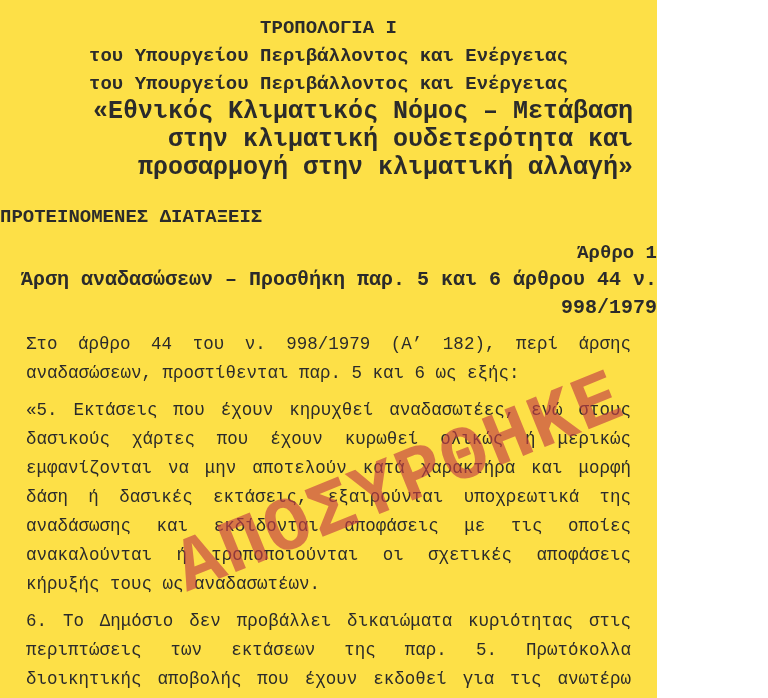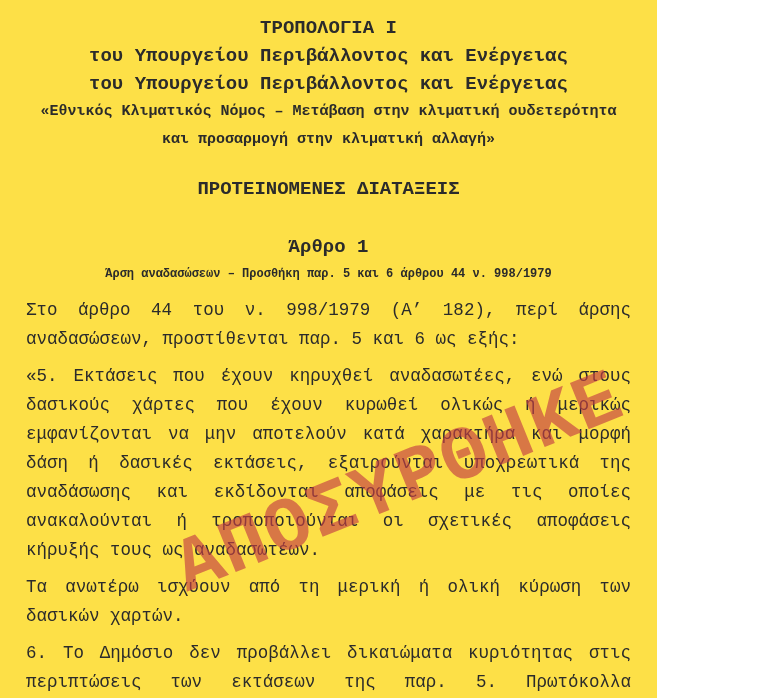--- a/index.html
+++ b/index.html
@@ -19,42 +19,42 @@
   .header {
     padding-top: 14px;
     text-align: center;
     font-weight: bold;
   }
   .h-line {
     font-size: 19px;
     line-height: 28px;
   }
   .law-title {
-    font-size: 15px;
+    font-size: 25px;
     line-height: 28px;
     padding: 0 24px;
+    text-align: right;
   }
   .section-heading {
     margin-top: 23px;
-    text-align: center;
     font-weight: bold;
     font-size: 19px;
     line-height: 24px;
   }
   .article-block {
-    margin-top: 33px;
-    text-align: center;
+    margin-top: 11px;
+    text-align: right;
     font-weight: bold;
   }
   .article-number {
     font-size: 19px;
     line-height: 26px;
   }
   .article-title {
-    font-size: 12px;
+    font-size: 20px;
     line-height: 28px;
   }
   .body-text {
     margin-top: 4px;
     padding: 0 18px;
     font-size: 17.5px;
     line-height: 29px;
     text-align: justify;
   }
   .body-text p {
@@ -90,19 +90,18 @@
   <div class="section-heading">ΠΡΟΤΕΙΝΟΜΕΝΕΣ ΔΙΑΤΑΞΕΙΣ</div>
 
   <div class="article-block">
     <div class="article-number">Άρθρο 1</div>
     <div class="article-title">Άρση αναδασώσεων – Προσθήκη παρ. 5 και 6 άρθρου 44 ν. 998/1979</div>
   </div>
 
   <div class="body-text">
     <p>Στο άρθρο 44 του ν. 998/1979 (Α’ 182), περί άρσης αναδασώσεων, προστίθενται παρ. 5 και 6 ως εξής:</p>
     <p>«5. Εκτάσεις που έχουν κηρυχθεί αναδασωτέες, ενώ στους δασικούς χάρτες που έχουν κυρωθεί ολικώς ή μερικώς εμφανίζονται να μην αποτελούν κατά χαρακτήρα και μορφή δάση ή δασικές εκτάσεις, εξαιρούνται υποχρεωτικά της αναδάσωσης και εκδίδονται αποφάσεις με τις οποίες ανακαλούνται ή τροποποιούνται οι σχετικές αποφάσεις κήρυξής τους ως αναδασωτέων.</p>
-    <p>Τα ανωτέρω ισχύουν από τη μερική ή ολική κύρωση των δασικών χαρτών.</p>
     <p>6. Το Δημόσιο δεν προβάλλει δικαιώματα κυριότητας στις περιπτώσεις των εκτάσεων της παρ. 5. Πρωτόκολλα διοικητικής αποβολής που έχουν εκδοθεί για τις ανωτέρω εκτάσεις ανακαλούνται ακόμη και αν για αυτά εκδόθηκαν τελεσίδικες δικαστικές αποφάσεις.».»</p>
   </div>
 
   <div class="stamp" style="color: rgba(198, 63, 68, 0.66);">ΑΠΟΣΥΡΘΗΚΕ</div>
 
 </div>
 
 </body></html>

